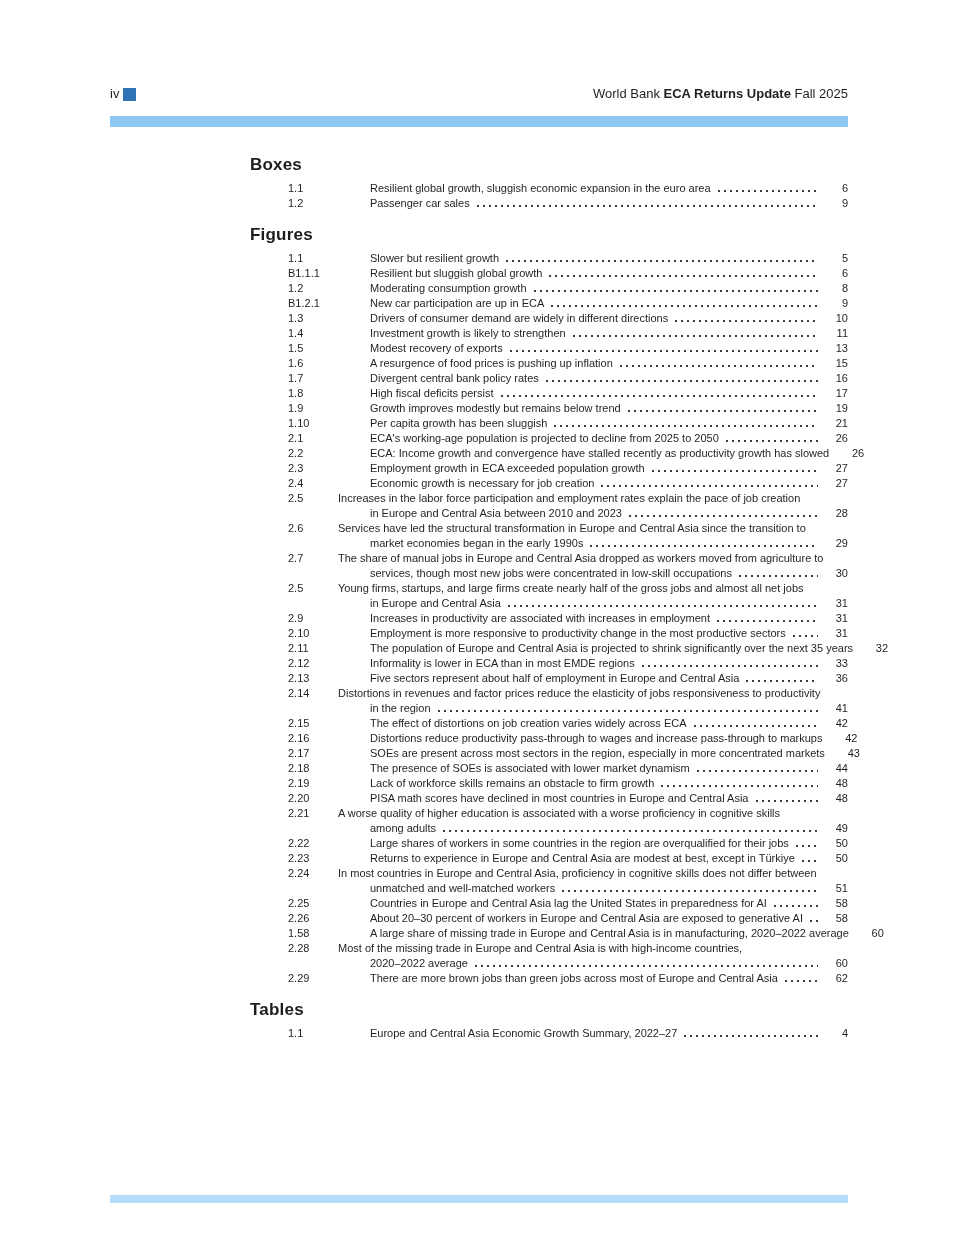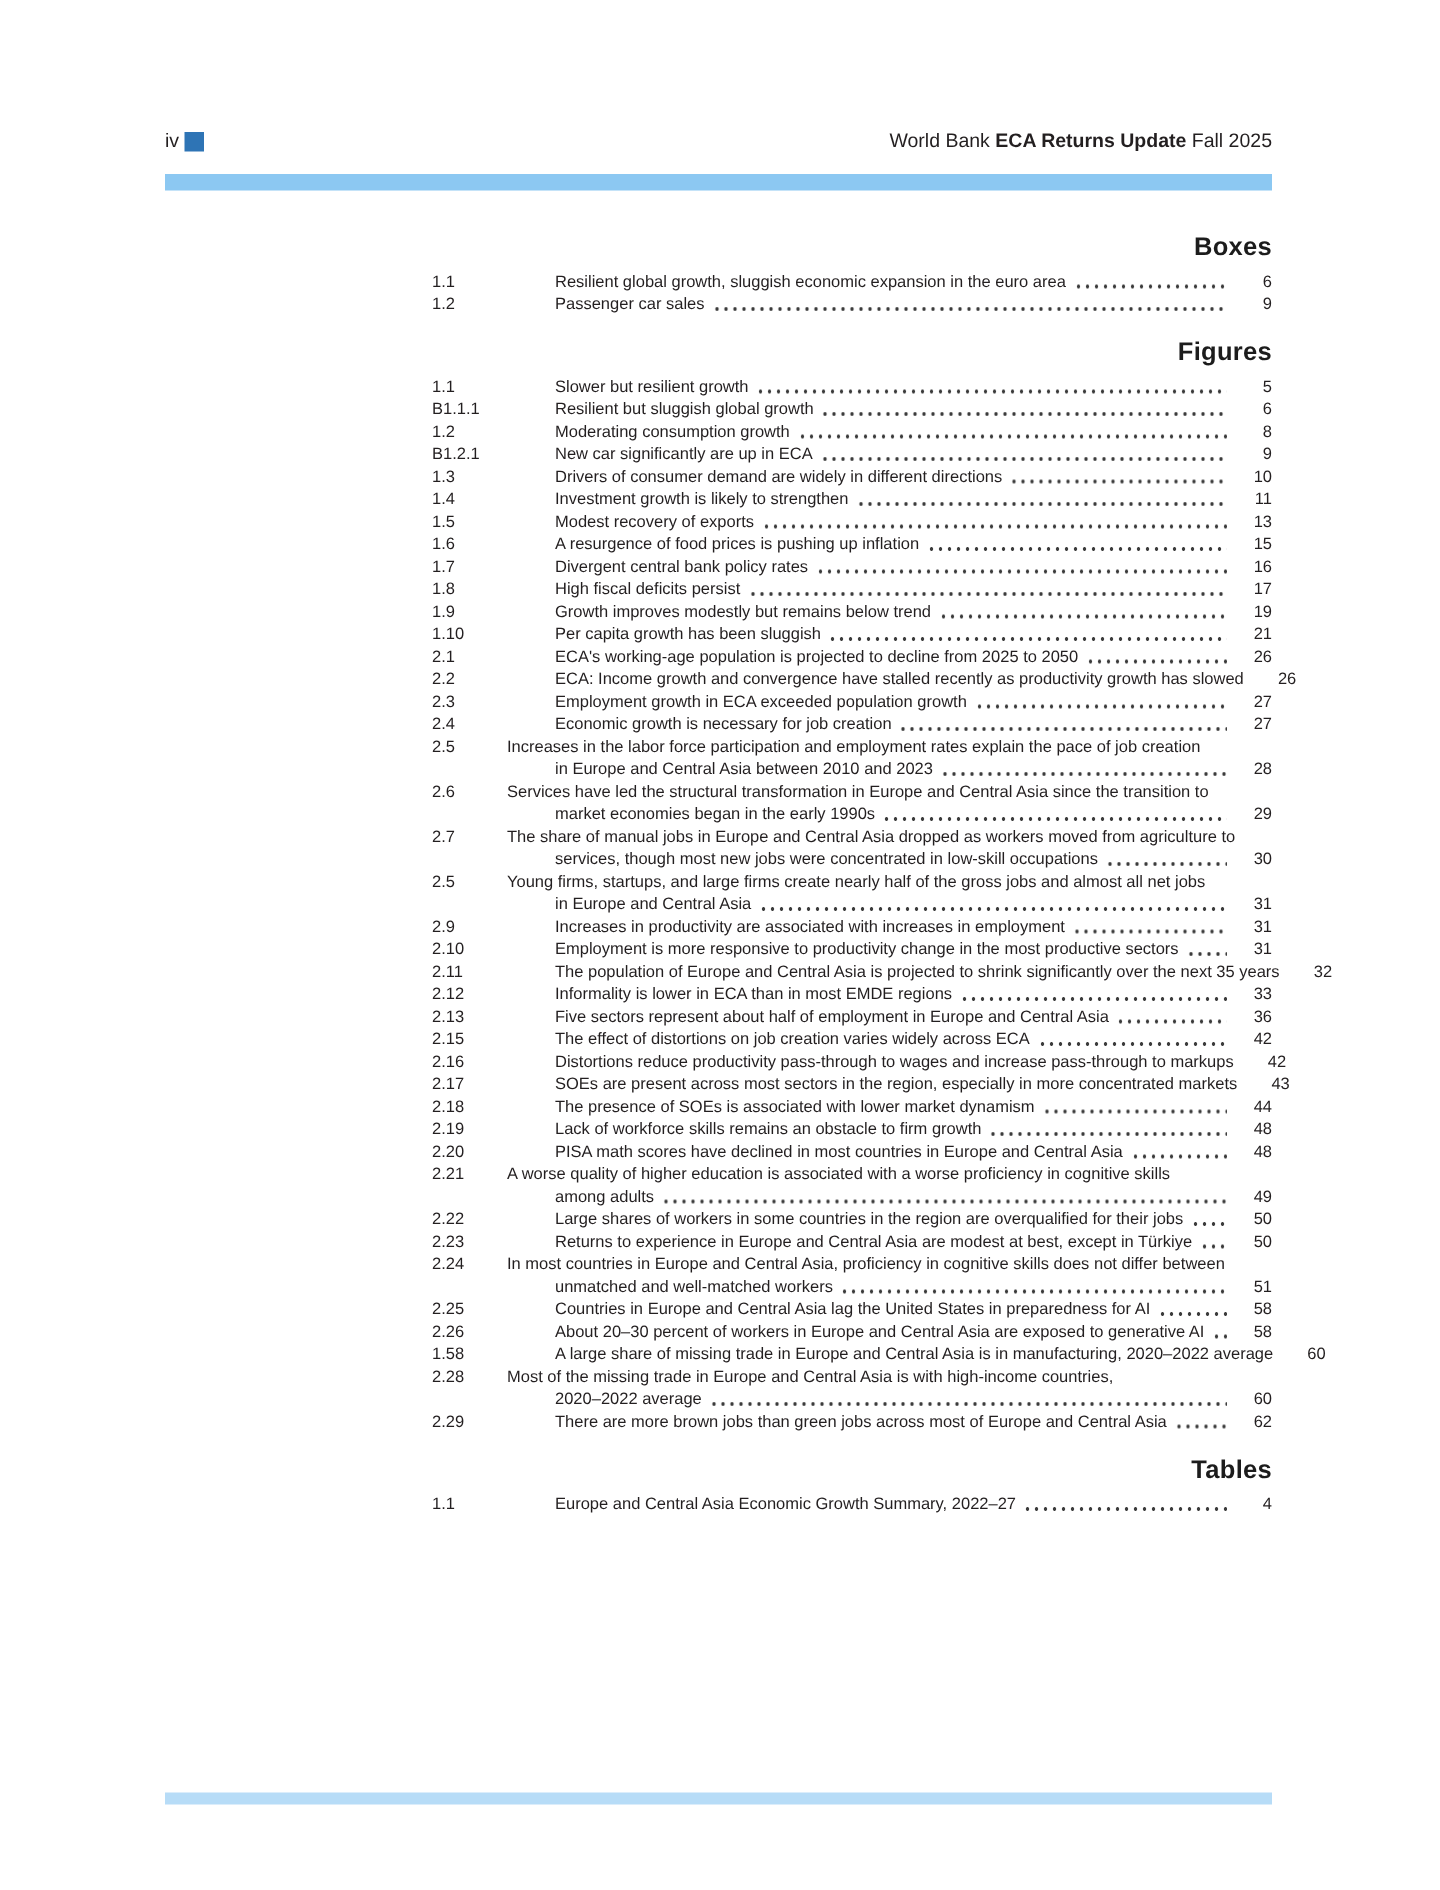--- a/index.html
+++ b/index.html
@@ -20,21 +20,21 @@
   .header-left{display:flex;align-items:center;gap:4px;}
   .accent-square{width:13px;height:13px;display:inline-block;}
   .header-right{white-space:pre;}
   .header-right .bold{font-weight:bold;}
   .top-bar{position:absolute;left:110px;right:112px;top:116px;height:11px;}
   .bottom-bar{position:absolute;left:110px;right:112px;top:1195px;height:8px;}
   
   .content{position:absolute;left:250px;right:112px;top:155px;}
   .sec-heading{
     font-size:17px;font-weight:bold;color:#1c1c1c;
-    margin:14px 0 6px 0;letter-spacing:.2px;text-align:right;
+    margin:14px 0 6px 0;letter-spacing:.2px;
   }
   .toc-section:first-child .sec-heading{margin-top:0;}
   .entry{display:flex;font-size:11px;line-height:15px;}
   .num{flex:none;width:50px;margin-left:38px;}
   .body{flex:1 1 auto;min-width:0;}
   .line{display:block;white-space:nowrap;}
   .line.last{display:flex;align-items:baseline;}
   .t{flex:0 0 auto;white-space:nowrap;padding-left:32px;}
   .leader{
     flex:1 1 auto;min-width:0;align-self:stretch;
@@ -114,21 +114,21 @@
               <span class="t">Moderating consumption growth</span>
               <span class="leader"></span>
               <span class="pg">8</span>
             </span>
           </span>
         </div>
         <div class="entry">
           <span class="num">B1.2.1</span>
           <span class="body">
             <span class="line last">
-              <span class="t">New car significantly are up in ECA</span>
+              <span class="t">New car participation are up in ECA</span>
               <span class="leader"></span>
               <span class="pg">9</span>
             </span>
           </span>
         </div>
         <div class="entry">
           <span class="num">1.3</span>
           <span class="body">
             <span class="line last">
               <span class="t">Drivers of consumer demand are widely in different directions</span>
@@ -331,20 +331,31 @@
             </span>
           </span>
         </div>
         <div class="entry">
           <span class="num">2.13</span>
           <span class="body">
             <span class="line last">
               <span class="t">Five sectors represent about half of employment in Europe and Central Asia</span>
               <span class="leader"></span>
               <span class="pg">36</span>
+            </span>
+          </span>
+        </div>
+        <div class="entry">
+          <span class="num">2.14</span>
+          <span class="body">
+            <span class="line">Distortions in revenues and factor prices reduce the elasticity of jobs responsiveness to productivity</span>
+            <span class="line last">
+              <span class="t">in the region</span>
+              <span class="leader"></span>
+              <span class="pg">41</span>
             </span>
           </span>
         </div>
         <div class="entry">
           <span class="num">2.15</span>
           <span class="body">
             <span class="line last">
               <span class="t">The effect of distortions on job creation varies widely across ECA</span>
               <span class="leader"></span>
               <span class="pg">42</span>

